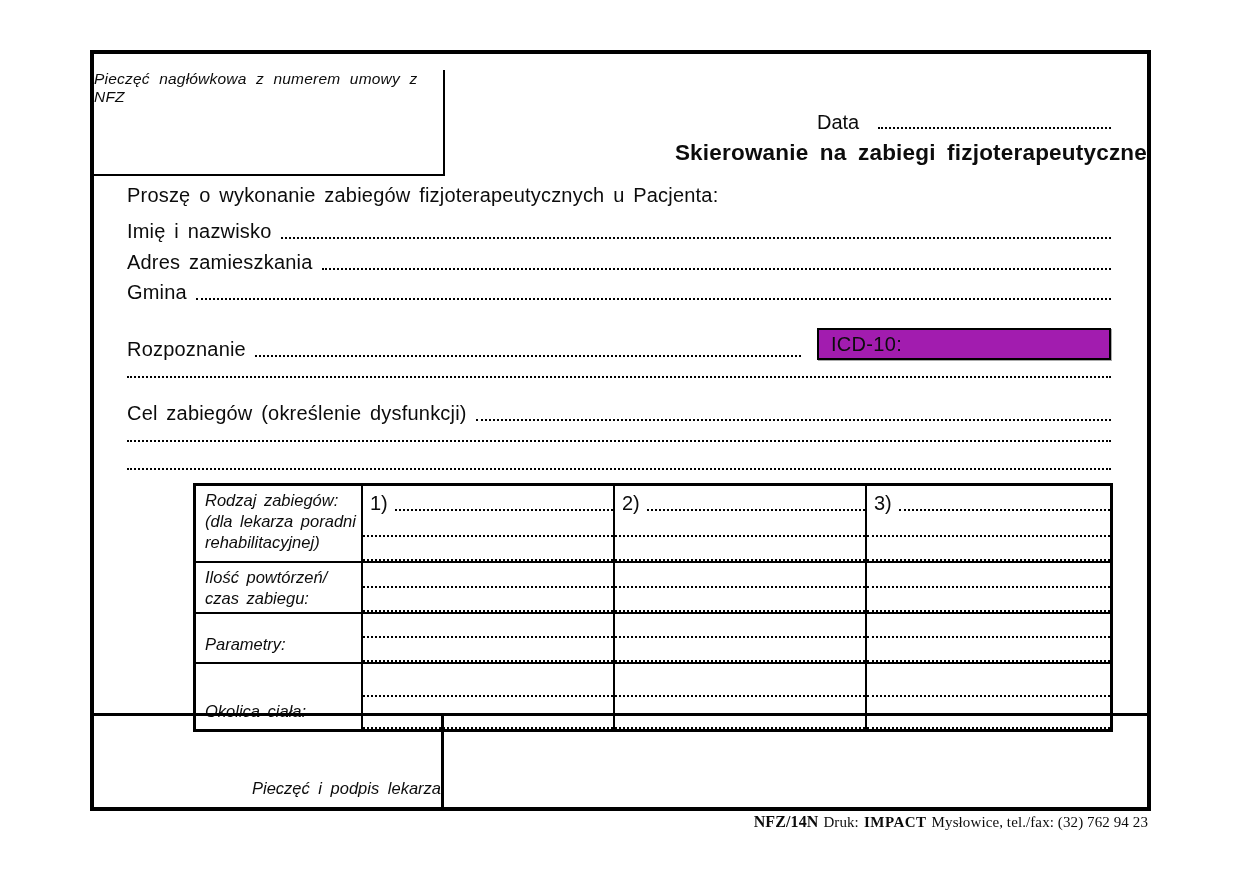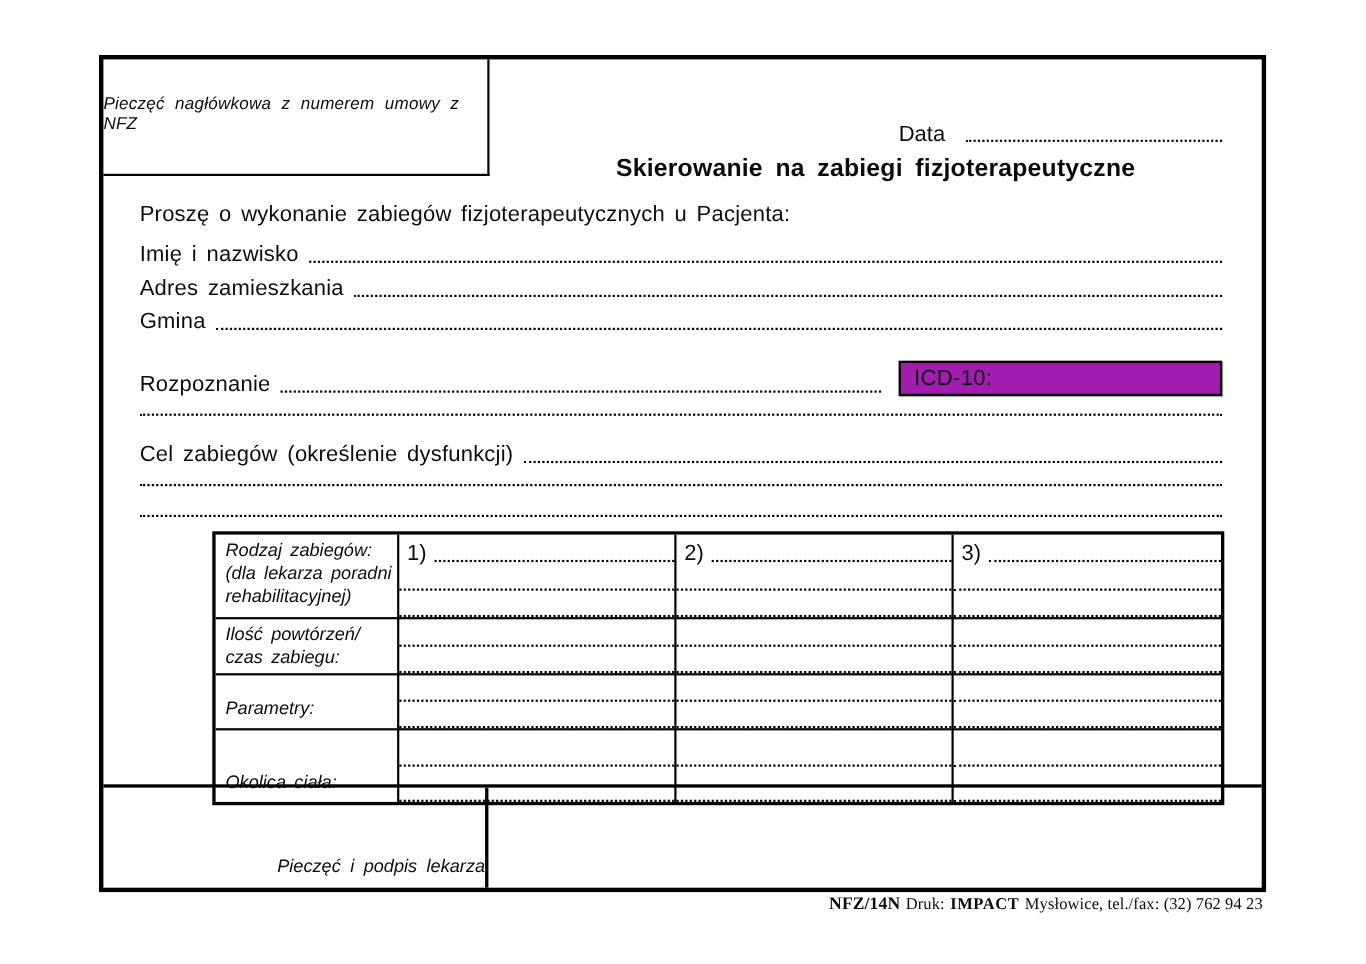--- a/index.html
+++ b/index.html
@@ -5,31 +5,31 @@
   * { margin:0; padding:0; box-sizing:border-box; }
   html,body { background:#fff; }
   body { font-family:"Liberation Sans","DejaVu Sans",sans-serif; color:#0c0c0c; }
   .page { position:relative; width:1242px; height:876px; background:#fff; overflow:hidden; }
 
   
   .sheet { position:absolute; left:90px; top:50px; width:1061px; height:761px;
            border:4px solid #000; }
 
   
-  .stamp-box { position:absolute; left:0; top:0; width:351px; height:106px;
+  .stamp-box { position:absolute; left:0; top:16px; width:351px; height:106px;
                border-right:2px solid #000; border-bottom:2px solid #000;
-               display:flex; align-items:center; justify-content:center;
+               display:flex; align-items:flex-start; justify-content:center;
                padding-bottom:5px; }
   .stamp-box .cap { font-style:italic; font-size:15.5px; word-spacing:5px; letter-spacing:.2px; }
 
   
   .date-row { position:absolute; top:52px; right:36px; width:294px; height:26px;
               display:flex; align-items:flex-end; }
   .date-row .lbl { font-size:20px; line-height:1; margin-right:10px; }
-  .title { position:absolute; left:351px; width:702px; top:86px; text-align:center;
+  .title { position:absolute; left:351px; width:702px; top:86px; text-align:right;
            font-size:22.5px; font-weight:bold; word-spacing:5px; letter-spacing:.2px; }
 
   
   .fline { position:absolute; left:33px; right:36px; display:flex; align-items:flex-end; height:30px; }
   .fline .lbl { font-size:20px; line-height:1.1; white-space:nowrap; word-spacing:3px; letter-spacing:.2px; }
   .leader { flex:1 1 auto; border-bottom:2px dotted #000; margin:0 0 3px 9px; height:0; }
   .dotline { position:absolute; left:33px; right:36px; height:16px; border-bottom:2px dotted #000; }
 
   .intro { position:absolute; left:33px; top:130px; font-size:20px; word-spacing:3px; letter-spacing:.2px; }
 

